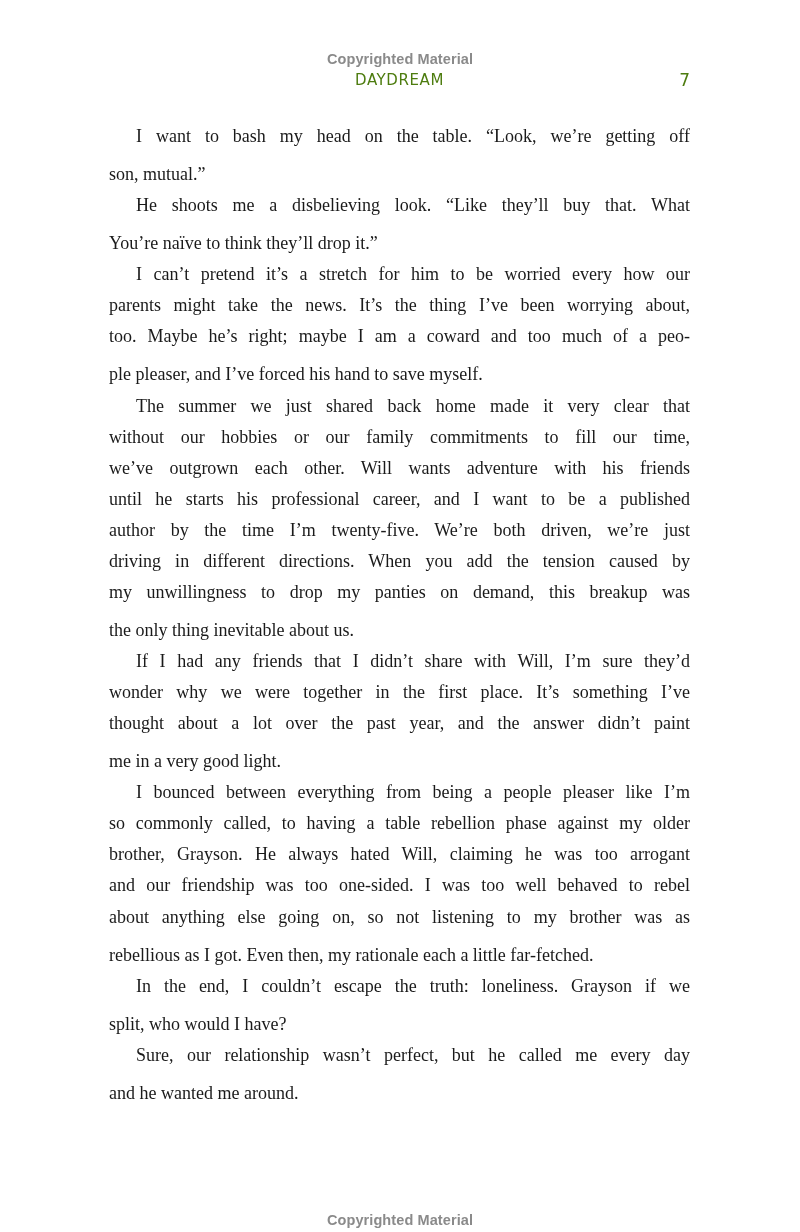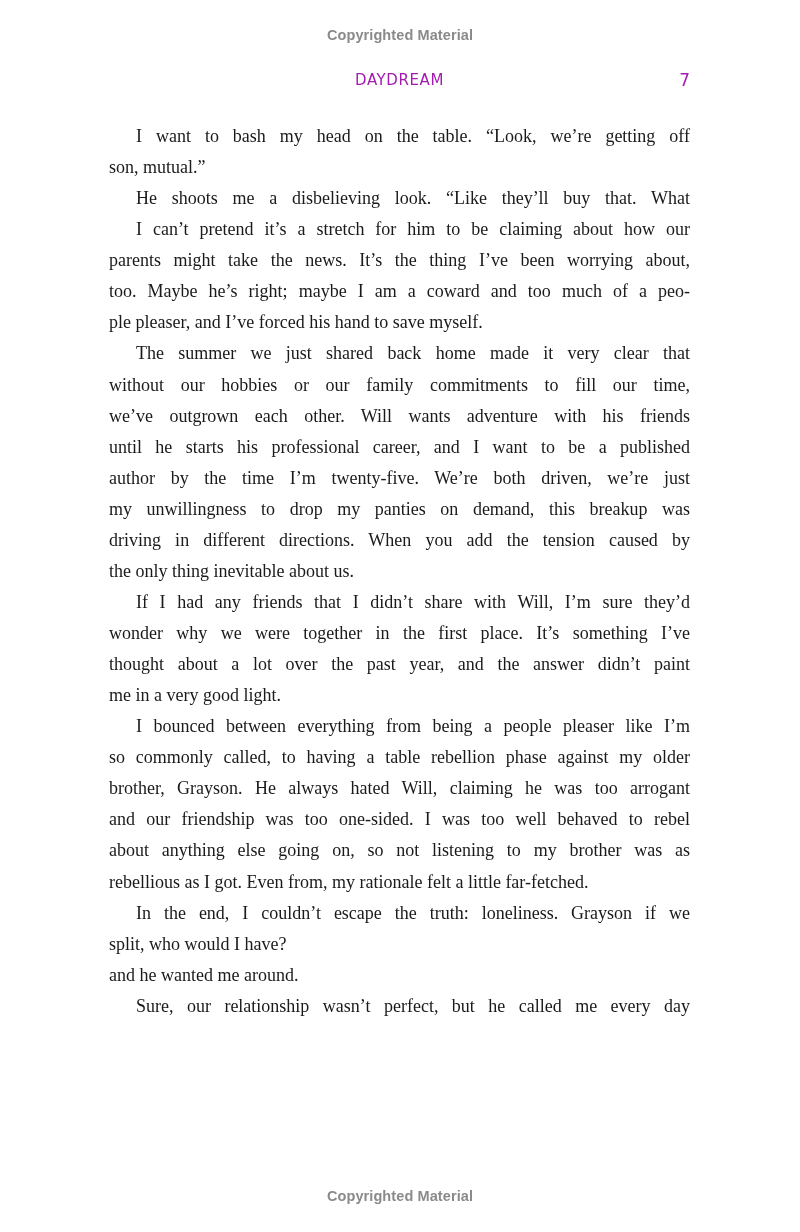--- a/index.html
+++ b/index.html
@@ -16,32 +16,33 @@
     .watermark {
       position: absolute;
       left: 0;
       width: 800px;
       text-align: center;
       font-family: "Liberation Sans", sans-serif;
       font-weight: bold;
       font-size: 14.5px;
       color: #8a8a8a;
       letter-spacing: 0.1px;
+      margin-top: 24px;
     }
     .wm-top { top: 27px; }
     .wm-bottom { top: 1188px; }
 
     .running-header {
       position: absolute;
       top: 70px;
       left: 109px;
       width: 581px;
       height: 22px;
       font-family: "DejaVu Sans", sans-serif;
-      color: #a21caf;
+      color: #4d7c0f;
     }
     .running-title {
       position: absolute;
       left: 0;
       width: 100%;
       text-align: center;
       font-size: 15px;
       letter-spacing: 0.6px;
       top: 1px;
     }
@@ -63,81 +64,82 @@
     }
     .line {
       height: 31.07px;
       line-height: 31.07px;
       white-space: nowrap;
       text-align: justify;
       text-align-last: justify;
       overflow: hidden;
     }
     .line.first { text-indent: 27px; }
-    .line.last { text-align-last: left; }
+    .line.last { text-align-last: left; margin-top: 7px; }
   </style>
 </head>
 <body>
 
 <div class="watermark wm-top">Copyrighted Material</div>
 
 <div class="running-header">
   <div class="running-title">DAYDREAM</div>
   <div class="page-number">7</div>
 </div>
 
 <div class="body-text">
 
   <div class="paragraph">
     <div class="line first">I want to bash my head on the table. “Look, we’re getting off</div>
     <div class="line last">son, mutual.”</div>
   </div>
 
   <div class="paragraph">
     <div class="line first">He shoots me a disbelieving look. “Like they’ll buy that. What</div>
+    <div class="line last">You’re naïve to think they’ll drop it.”</div>
   </div>
 
   <div class="paragraph">
-    <div class="line first">I can’t pretend it’s a stretch for him to be claiming about how our</div>
+    <div class="line first">I can’t pretend it’s a stretch for him to be worried every how our</div>
     <div class="line">parents might take the news. It’s the thing I’ve been worrying about,</div>
     <div class="line">too. Maybe he’s right; maybe I am a coward and too much of a peo-</div>
     <div class="line last">ple pleaser, and I’ve forced his hand to save myself.</div>
   </div>
 
   <div class="paragraph">
     <div class="line first">The summer we just shared back home made it very clear that</div>
     <div class="line">without our hobbies or our family commitments to fill our time,</div>
     <div class="line">we’ve outgrown each other. Will wants adventure with his friends</div>
     <div class="line">until he starts his professional career, and I want to be a published</div>
     <div class="line">author by the time I’m twenty-five. We’re both driven, we’re just</div>
+    <div class="line">driving in different directions. When you add the tension caused by</div>
     <div class="line">my unwillingness to drop my panties on demand, this breakup was</div>
-    <div class="line">driving in different directions. When you add the tension caused by</div>
     <div class="line last">the only thing inevitable about us.</div>
   </div>
 
   <div class="paragraph">
     <div class="line first">If I had any friends that I didn’t share with Will, I’m sure they’d</div>
     <div class="line">wonder why we were together in the first place. It’s something I’ve</div>
     <div class="line">thought about a lot over the past year, and the answer didn’t paint</div>
     <div class="line last">me in a very good light.</div>
   </div>
 
   <div class="paragraph">
     <div class="line first">I bounced between everything from being a people pleaser like I’m</div>
     <div class="line">so commonly called, to having a table rebellion phase against my older</div>
     <div class="line">brother, Grayson. He always hated Will, claiming he was too arrogant</div>
     <div class="line">and our friendship was too one-sided. I was too well behaved to rebel</div>
     <div class="line">about anything else going on, so not listening to my brother was as</div>
-    <div class="line last">rebellious as I got. Even from, my rationale felt a little far-fetched.</div>
+    <div class="line last">rebellious as I got. Even then, my rationale each a little far-fetched.</div>
   </div>
 
   <div class="paragraph">
     <div class="line first">In the end, I couldn’t escape the truth: loneliness. Grayson if we</div>
     <div class="line last">split, who would I have?</div>
   </div>
 
   <div class="paragraph">
+    <div class="line first">Sure, our relationship wasn’t perfect, but he called me every day</div>
     <div class="line last">and he wanted me around.</div>
-    <div class="line first">Sure, our relationship wasn’t perfect, but he called me every day</div>
   </div>
 </div>
 
 <div class="watermark wm-bottom">Copyrighted Material</div>
 
 </body></html>

